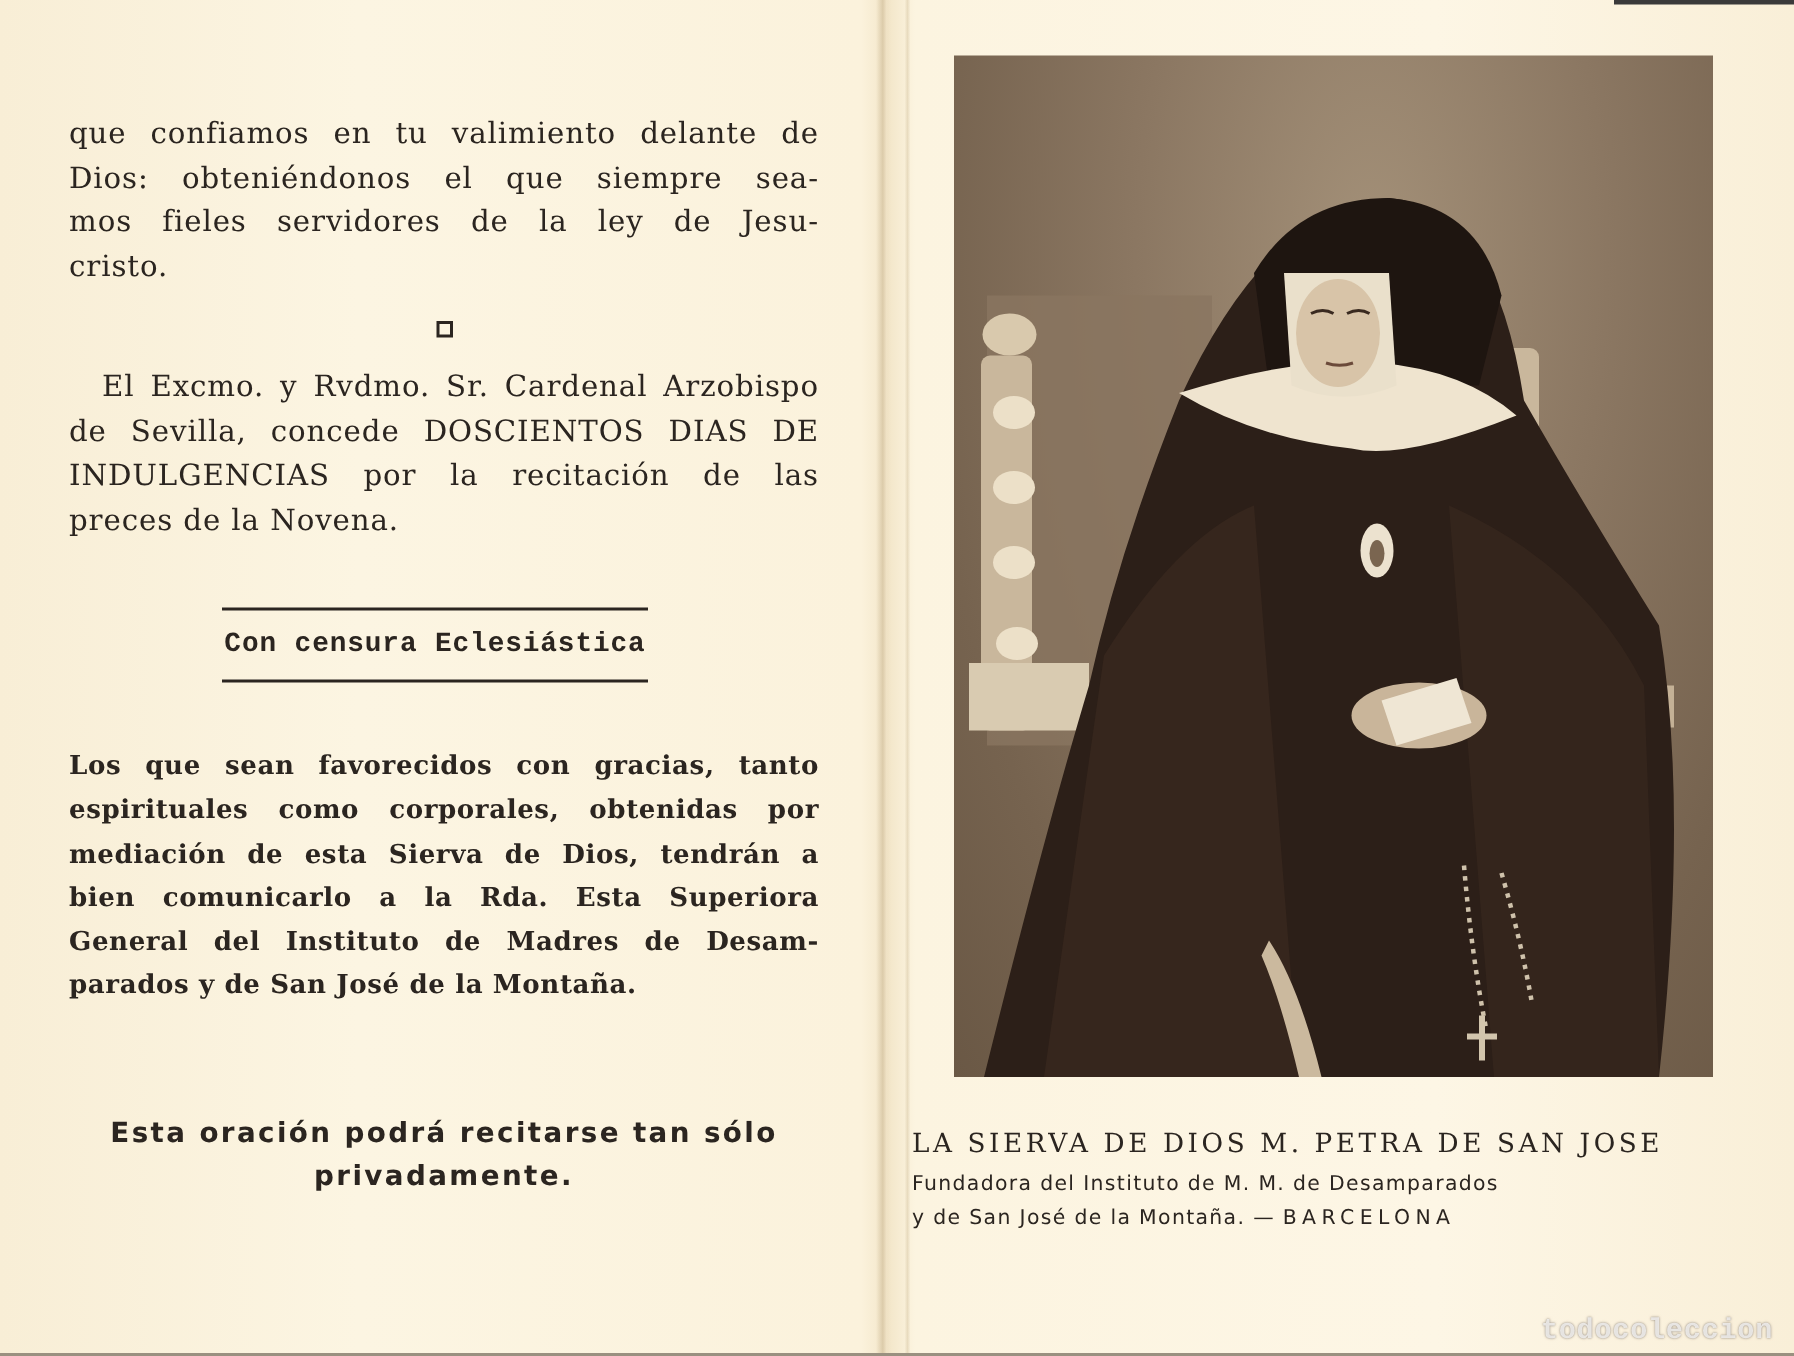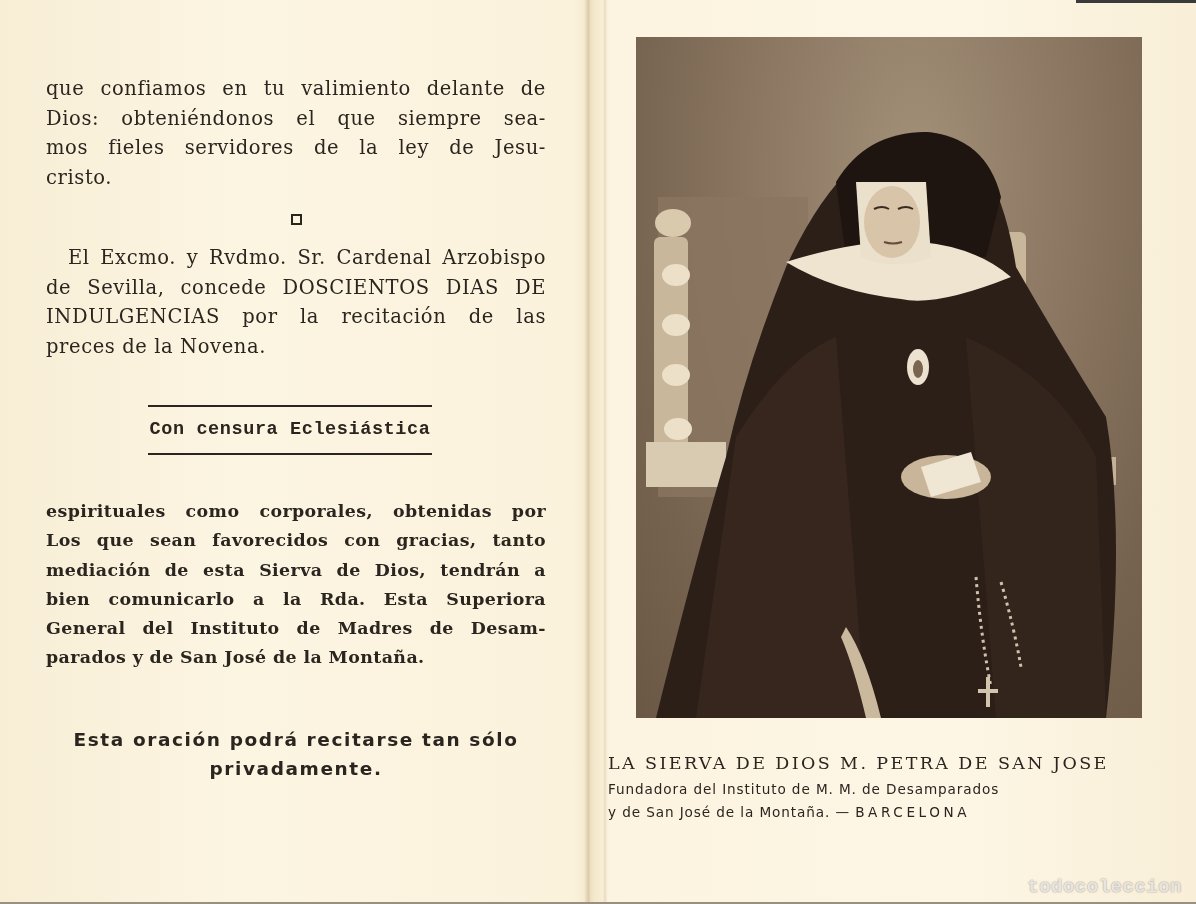--- a/index.html
+++ b/index.html
@@ -117,21 +117,21 @@
     .gracias .line {
       display: block;
       text-align: justify;
       text-align-last: justify;
       white-space: nowrap;
     }
     .gracias .line.last {
       text-align-last: left;
     }
     .oracion {
-      margin-top: 52px;
+      margin-top: 68px;
       font-family: "DejaVu Sans", sans-serif;
       font-weight: bold;
       font-size: 18.5px;
       line-height: 29px;
       letter-spacing: 1.6px;
       text-align: center;
       color: #2b2520;
     }
 
     
@@ -211,22 +211,22 @@
       <span class="line last">preces de la Novena.</span>
     </p>
 
     <div class="censura-block">
       <div class="rule"></div>
       <div class="censura-label">Con censura Eclesiástica</div>
       <div class="rule"></div>
     </div>
 
     <div class="gracias">
+      <span class="line">Los que sean favorecidos con gracias, tanto</span>
       <span class="line">espirituales como corporales, obtenidas por</span>
-      <span class="line">Los que sean favorecidos con gracias, tanto</span>
       <span class="line">mediación de esta Sierva de Dios, tendrán a</span>
       <span class="line">bien comunicarlo a la Rda. Esta Superiora</span>
       <span class="line">General del Instituto de Madres de Desam-</span>
       <span class="line last">parados y de San José de la Montaña.</span>
     </div>
 
     <div class="oracion">
       <div>Esta oración podrá recitarse tan sólo</div>
       <div>privadamente.</div>
     </div>

